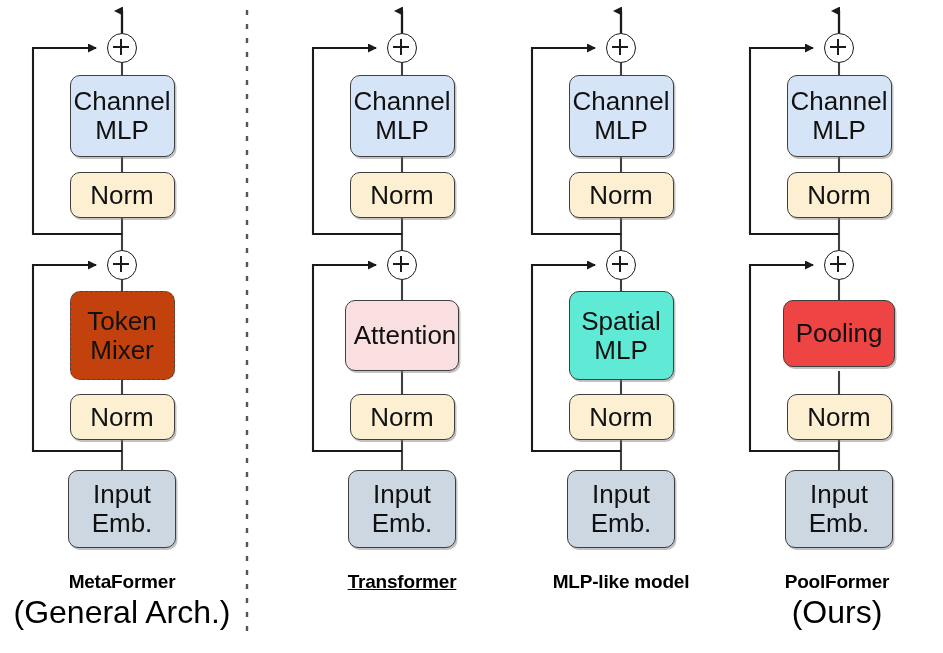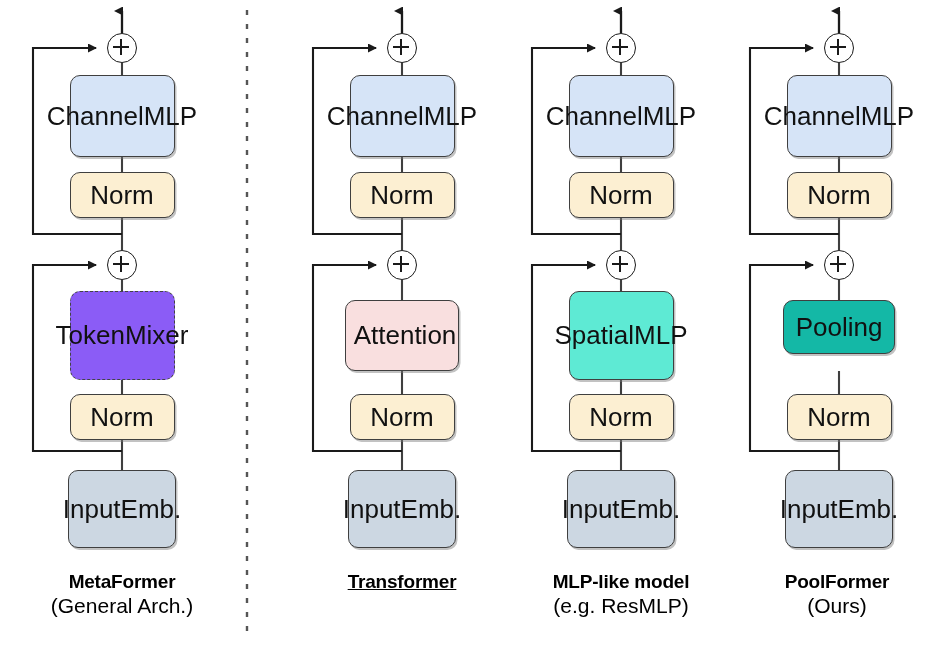--- a/index.html
+++ b/index.html
@@ -11,21 +11,21 @@
   }
   #diagram-root{position:absolute;left:0;top:0;width:943px;height:653px;}
   svg#wires{position:absolute;left:0;top:0;width:943px;height:653px;}
 
   .block{
     position:absolute;
     box-sizing:border-box;
     border:1.6px solid #3f3f3f;
     border-radius:10px;
     display:flex;
-    flex-direction:row;
+    flex-direction:column;
     align-items:center;
     justify-content:center;
     line-height:1.10;
     font-size:26px;
     color:#111111;
     text-align:center;
     box-shadow:1.5px 2px 0 rgba(120,120,120,0.45);
   }
   .block.dashed{
     border-style:dashed;
@@ -44,21 +44,21 @@
   }
   .caption .title{
     display:block;
     font-size:19px;
     font-weight:bold;
     letter-spacing:-0.2px;
     white-space:nowrap;
   }
   .caption .sub{
     display:block;
-    font-size:21px;
+    font-size:32px;
     font-weight:normal;
     white-space:nowrap;
   }
 
   .plus{
     position:absolute;
     width:30px;height:30px;
     border:1.8px solid #1a1a1a;
     border-radius:50%;
     background:#ffffff;
@@ -138,21 +138,21 @@
 
   <div class="plus" style="left:107px;top:33px;"></div>
   <div class="block" style="left:69.5px;top:75px;width:105px;height:82px;background:#d6e4f7;">
     <span class="ln">Channel</span>
     <span class="ln">MLP</span>
   </div>
   <div class="block" style="left:69.5px;top:172px;width:105px;height:46px;background:#fcefd2;">
     <span class="ln">Norm</span>
   </div>
   <div class="plus" style="left:107px;top:250px;"></div>
-  <div class="block dashed" style="left:69.5px;top:291px;width:105px;height:89px;background:#8b5cf6;">
+  <div class="block dashed" style="left:69.5px;top:291px;width:105px;height:89px;background:#c2410c;">
     <span class="ln">Token</span>
     <span class="ln">Mixer</span>
   </div>
   <div class="block" style="left:69.5px;top:394px;width:105px;height:46px;background:#fcefd2;">
     <span class="ln">Norm</span>
   </div>
   <div class="block" style="left:68px;top:470px;width:108px;height:78px;background:#ccd7e2;">
     <span class="ln">Input</span>
     <span class="ln">Emb.</span>
   </div>
@@ -199,33 +199,32 @@
   </div>
   <div class="block" style="left:568.5px;top:394px;width:105px;height:46px;background:#fcefd2;">
     <span class="ln">Norm</span>
   </div>
   <div class="block" style="left:567px;top:470px;width:108px;height:78px;background:#ccd7e2;">
     <span class="ln">Input</span>
     <span class="ln">Emb.</span>
   </div>
   <div class="caption" style="left:500px;top:570px;width:242px;">
     <span class="title">MLP-like model</span>
-    <span class="sub">(e.g. ResMLP)</span>
   </div>
 
   <div class="plus" style="left:824px;top:33px;"></div>
   <div class="block" style="left:786.5px;top:75px;width:105px;height:82px;background:#d6e4f7;">
     <span class="ln">Channel</span>
     <span class="ln">MLP</span>
   </div>
   <div class="block" style="left:786.5px;top:172px;width:105px;height:46px;background:#fcefd2;">
     <span class="ln">Norm</span>
   </div>
   <div class="plus" style="left:824px;top:250px;"></div>
-  <div class="block" style="left:783px;top:300px;width:112px;height:54px;background:#14b8a6;">
+  <div class="block" style="left:783px;top:300px;width:112px;height:67px;background:#ef4444;">
     <span class="ln">Pooling</span>
   </div>
   <div class="block" style="left:786.5px;top:394px;width:105px;height:46px;background:#fcefd2;">
     <span class="ln">Norm</span>
   </div>
   <div class="block" style="left:785px;top:470px;width:108px;height:78px;background:#ccd7e2;">
     <span class="ln">Input</span>
     <span class="ln">Emb.</span>
   </div>
   <div class="caption" style="left:731px;top:570px;width:212px;">

